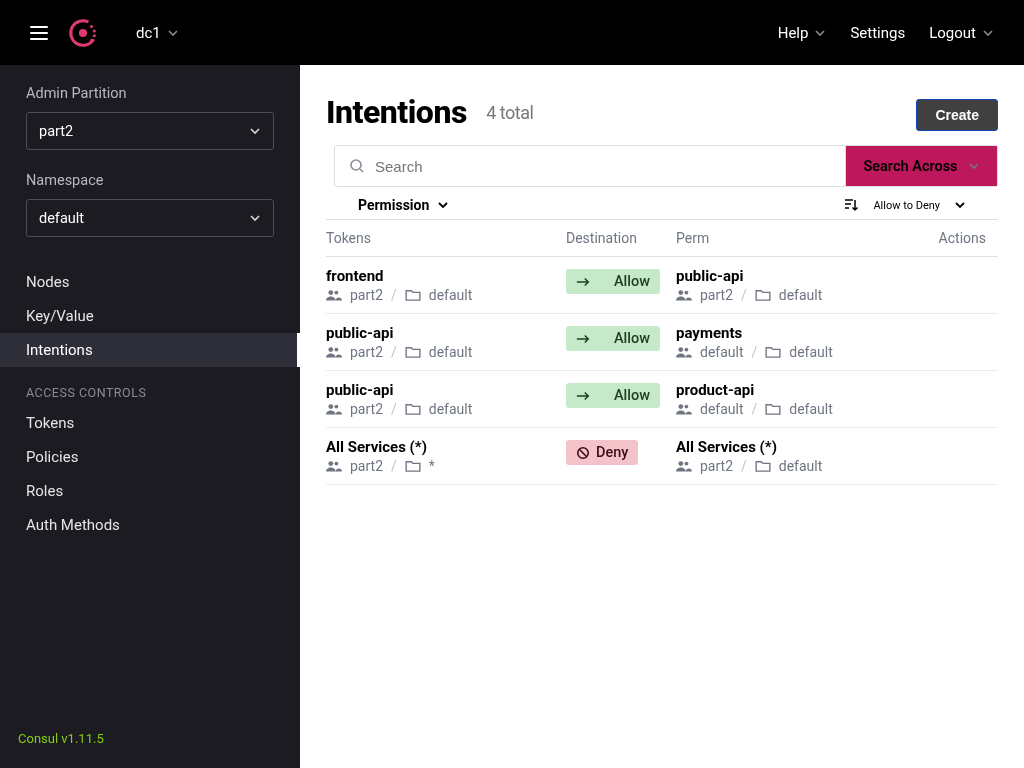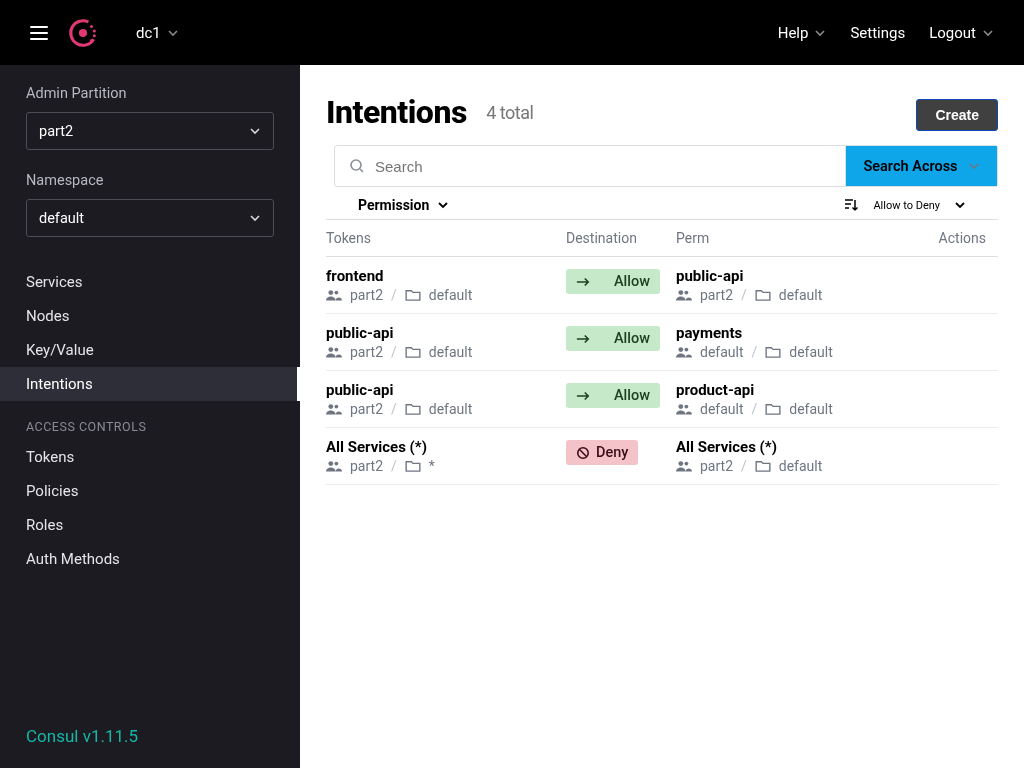--- a/index.html
+++ b/index.html
@@ -20,33 +20,33 @@
   .sidebar { width:300px; background:#1b1b21; color:#d6d6db; display:flex; flex-direction:column; padding-top:20px; }
   .sb-sec { padding:0 26px; margin-bottom:22px; }
   .sb-label { font-size:14.5px; color:#b8b8c0; margin-bottom:10px; }
   .sb-select { width:100%; height:38px; border:1px solid #4d4d55; border-radius:3px; background:transparent; display:flex; align-items:center; justify-content:space-between; padding:0 12px; color:#fff; font-size:14.5px; cursor:pointer; }
   .sb-select .chev { color:#d6d6db; }
   .nav { list-style:none; margin-top:6px; }
   .nav li { padding:8px 26px; font-size:15px; color:#e4e4ea; cursor:pointer; }
   .nav li.active { background:#2e2e38; color:#fff; position:relative; }
   .nav li.active::after { content:""; position:absolute; right:0; top:0; width:3px; height:100%; background:#fff; }
   .nav-heading { padding:18px 26px 6px 26px; color:#8a8a94; font-size:12.5px; letter-spacing:.5px; }
-  .version { margin-top:auto; padding:22px 26px; color:#14b8a6; font-size:17px; }
+  .version { margin-top:auto; padding:22px 18px; color:#84cc16; font-size:13px; }
 
   
   .main { flex:1; padding:28px 26px 0 26px; }
   .heading-row { display:flex; align-items:flex-end; justify-content:space-between; }
   .page-title { font-size:32px; font-weight:800; letter-spacing:-.5px; }
   .title-count { font-size:18px; color:#777; font-weight:400; margin-left:12px; vertical-align:4px;}
   .create-btn { background:#404040; border:1px solid #0e46b5; color:#fff; font-weight:600; font-size:14px; padding:7px 18px; border-radius:3px; cursor:pointer; }
 
   .search-row { display:flex; margin:14px 0 0 8px; height:42px; border:1px solid #dcdee2; border-radius:3px; }
   .search-box { flex:1; display:flex; align-items:center; padding:0 14px; gap:10px; }
   .search-box input { border:0; outline:0; font-size:15px; flex:1; }
-  .search-across { width:152px; background:#0ea5e9; display:flex; align-items:center; justify-content:center; gap:10px; font-size:14.5px; font-weight:600; border-left:1px solid #dcdee2; cursor:pointer;}
+  .search-across { width:152px; background:#be185d; display:flex; align-items:center; justify-content:center; gap:10px; font-size:14.5px; font-weight:600; border-left:1px solid #dcdee2; cursor:pointer;}
 
   .filters { display:flex; align-items:center; margin:10px 0 4px 0; padding:0 8px; }
   .filter-left { display:flex; align-items:center; gap:8px; font-weight:700; font-size:14px; padding-left:24px; cursor:pointer;}
   .filter-right { margin-left:auto; display:flex; align-items:center; gap:14px; padding-right:24px; cursor:pointer;}
   .filter-right .txt { font-weight:400; font-size:11px; }
 
   table { width:100%; border-collapse:collapse; margin-top:6px; }
   thead th { text-align:left; font-weight:400; color:#6f7682; font-size:14px; padding:10px 0; border-bottom:1px solid #dcdee2; border-top:1px solid #dcdee2;}
   thead th:last-child { text-align:right; padding-right:12px;}
   tbody tr { border-bottom:1px solid #ebecf0; }
@@ -132,21 +132,20 @@
       <div class="sb-select">
         <span>default</span>
         <span class="chev">
             <svg width="12" height="12" viewBox="0 0 12 12">
               <path d="M2 4l4 4 4-4" fill="none" stroke="#d6d6db" stroke-width="1.6"></path>
             </svg>
           </span>
       </div>
     </div>
     <ul class="nav">
-      <li>Services</li>
       <li>Nodes</li>
       <li>Key/Value</li>
       <li class="active">Intentions</li>
     </ul>
     <div class="nav-heading">ACCESS CONTROLS</div>
     <ul class="nav" style="margin-top:0">
       <li>Tokens</li>
       <li>Policies</li>
       <li>Roles</li>
       <li>Auth Methods</li>

